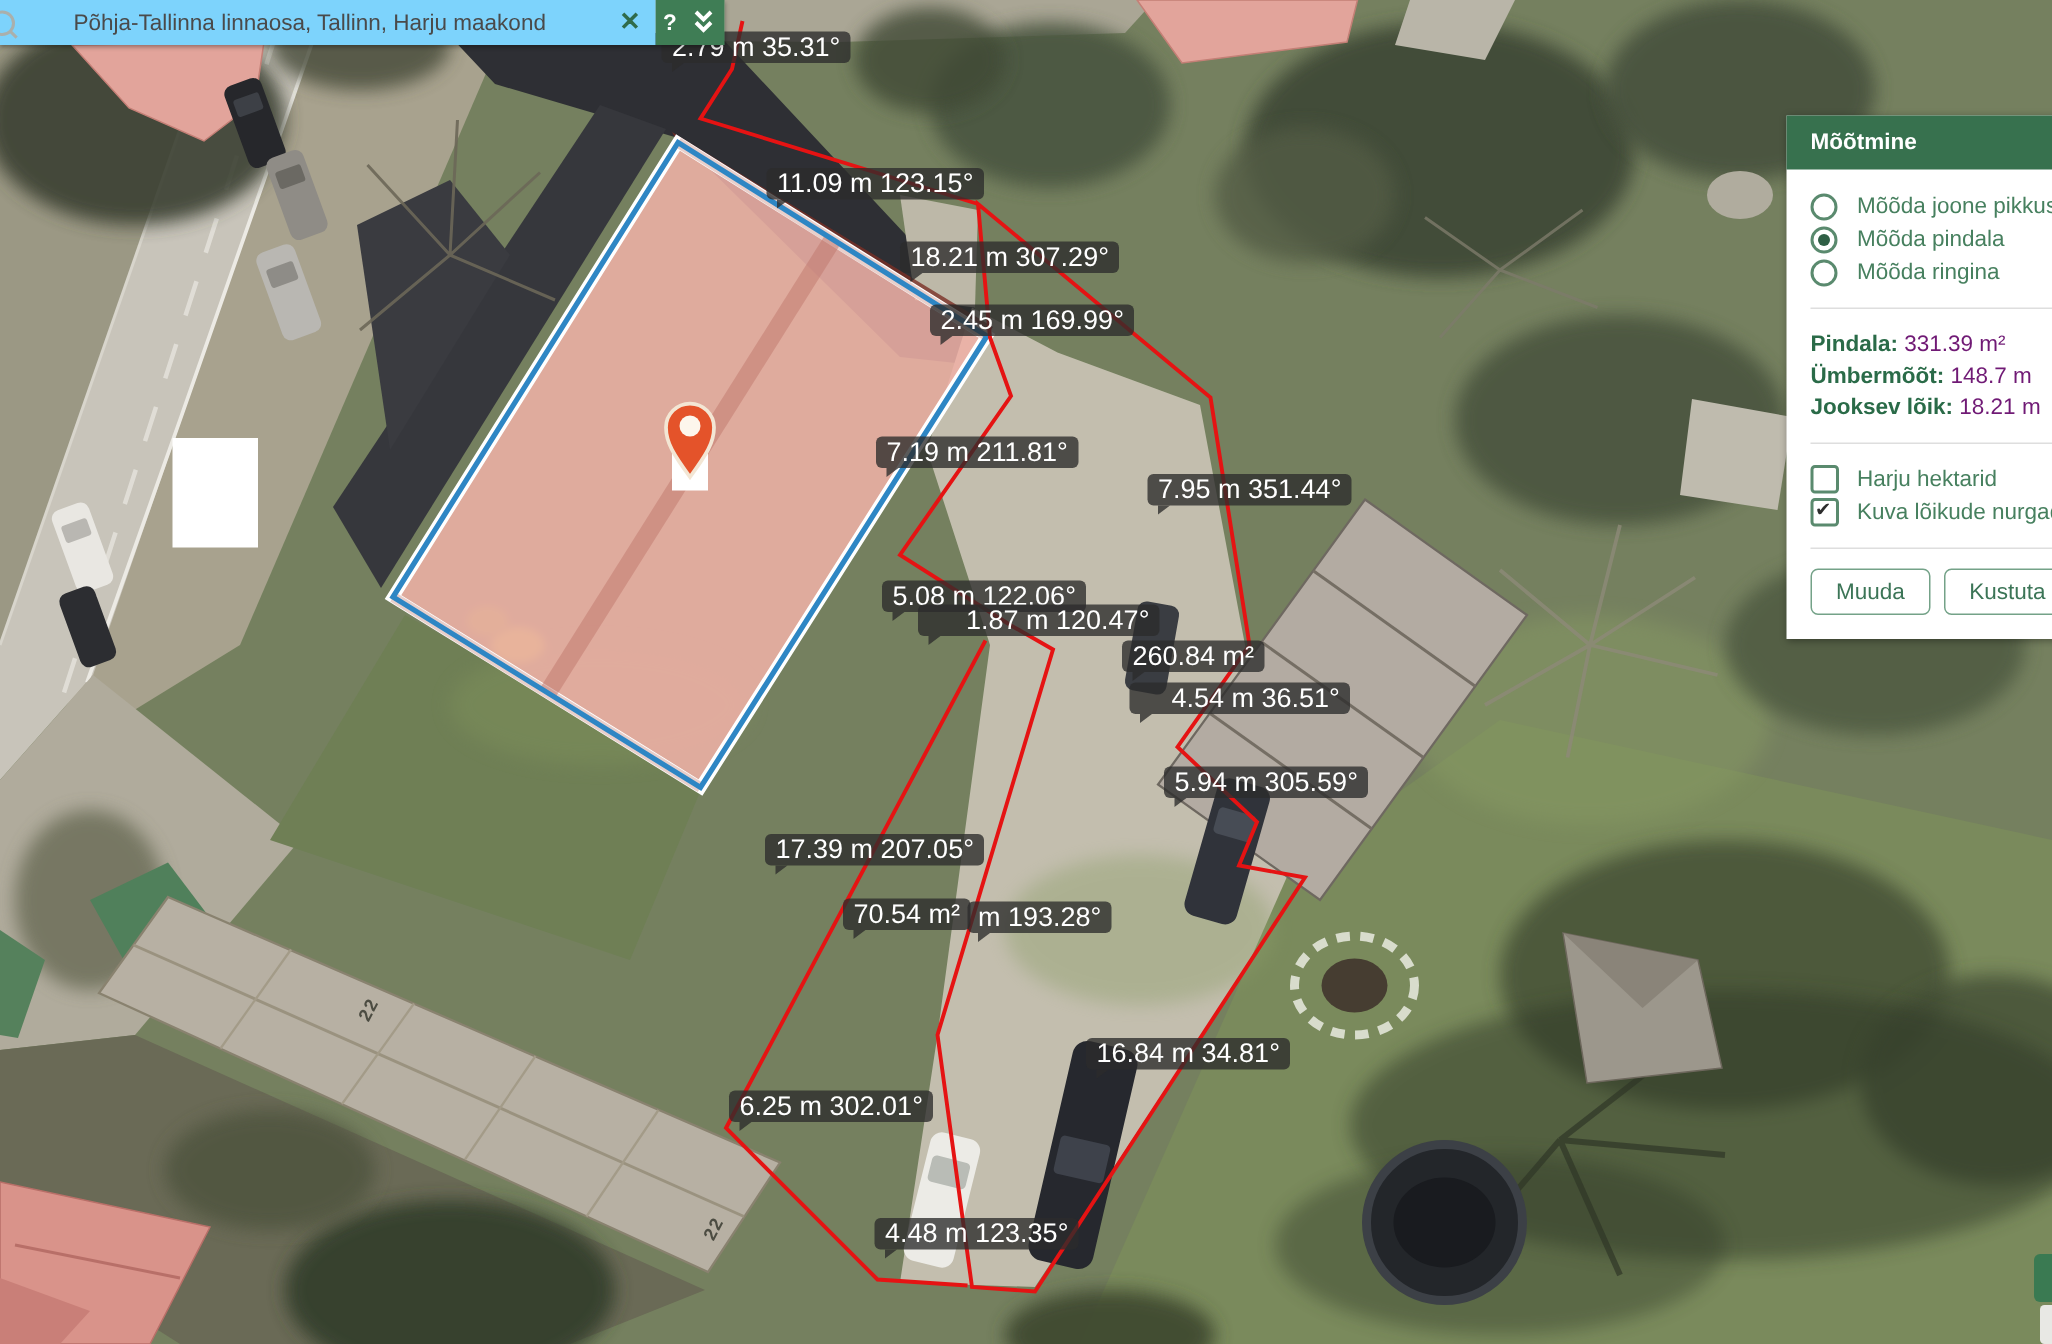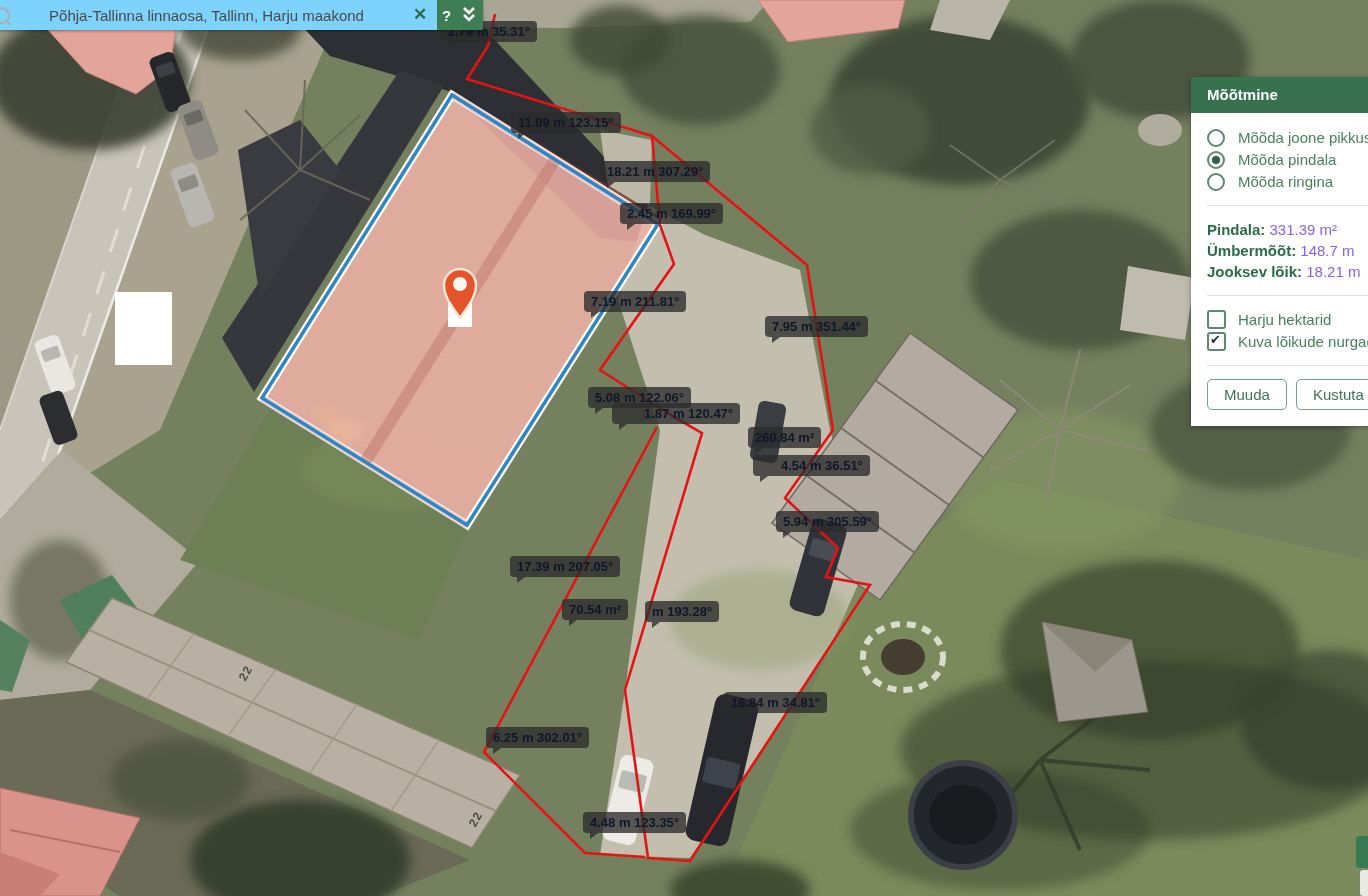--- a/index.html
+++ b/index.html
@@ -4,22 +4,22 @@
 <style>
   html,body{margin:0;padding:0;}
   body{
     width:1368px;height:896px;overflow:hidden;position:relative;
     font-family:"Liberation Sans", sans-serif;background:#75805f;
   }
   
   #map{position:absolute;inset:0;z-index:0;}
   #map svg{display:block;}
   .mlabel{
-    position:absolute;z-index:5;background:rgba(43,43,43,.78);color:#0f172a;
-    font-weight:bold;font-size:13px;line-height:21px;padding:0 7px;
+    position:absolute;z-index:5;background:rgba(43,43,43,.78);color:#ffffff;
+    font-weight:normal;font-size:18px;line-height:21px;padding:0 7px;
     border-radius:4px;white-space:nowrap;
   }
   .mlabel::after{
     content:'';position:absolute;left:7px;bottom:-6px;width:0;height:0;
     border-left:8px solid rgba(43,43,43,.78);border-bottom:6px solid transparent;
   }
   .hnum{
     position:absolute;z-index:2;color:#4c4c42;font-weight:bold;font-size:12px;
     transform:rotate(-62deg);letter-spacing:1px;
   }
@@ -43,21 +43,21 @@
   #panel-header{height:36px;line-height:36px;background:#37714e;color:#fff;font-weight:bold;font-size:15px;padding-left:16px;}
   #panel-body{padding:14px 0 16px 16px;}
   .prow{display:flex;align-items:center;height:21px;margin-bottom:1px;}
   .radio{flex:none;width:14px;height:14px;border:2px solid #5a8a6e;border-radius:50%;margin-right:13px;position:relative;background:#fff;}
   .radio.sel::after{content:'';position:absolute;inset:3px;background:#2f5f45;border-radius:50%;}
   .cb{flex:none;width:15px;height:15px;border:2px solid #5a8a6e;border-radius:3px;margin-right:12px;position:relative;background:#fff;}
   .cb.sel::after{content:'\2714';position:absolute;left:1px;top:-2px;font-size:13px;color:#2d2d2d;}
   .pdivider{border:none;border-top:1px solid #dedede;margin:13px 16px 13px 0;}
   .vrow{line-height:21px;white-space:nowrap;}
   .vrow b{color:#2a6b48;}
-  .vrow span{color:#8b5cf6;}
+  .vrow span{color:#701a75;}
   .cbrow .cblabel{white-space:nowrap;}
   #btnrow{display:flex;gap:9px;padding-right:0;margin-top:2px;}
   .pbtn{border:1px solid #74a288;border-radius:5px;background:#fff;color:#3c7557;font-size:15px;
         font-family:"Liberation Sans",sans-serif;padding:6px 16px;white-space:nowrap;cursor:pointer;}
 </style>
 </head>
 <body>
 
 <div id="map">
   <svg width="1368" height="896" viewBox="0 0 1368 896">

